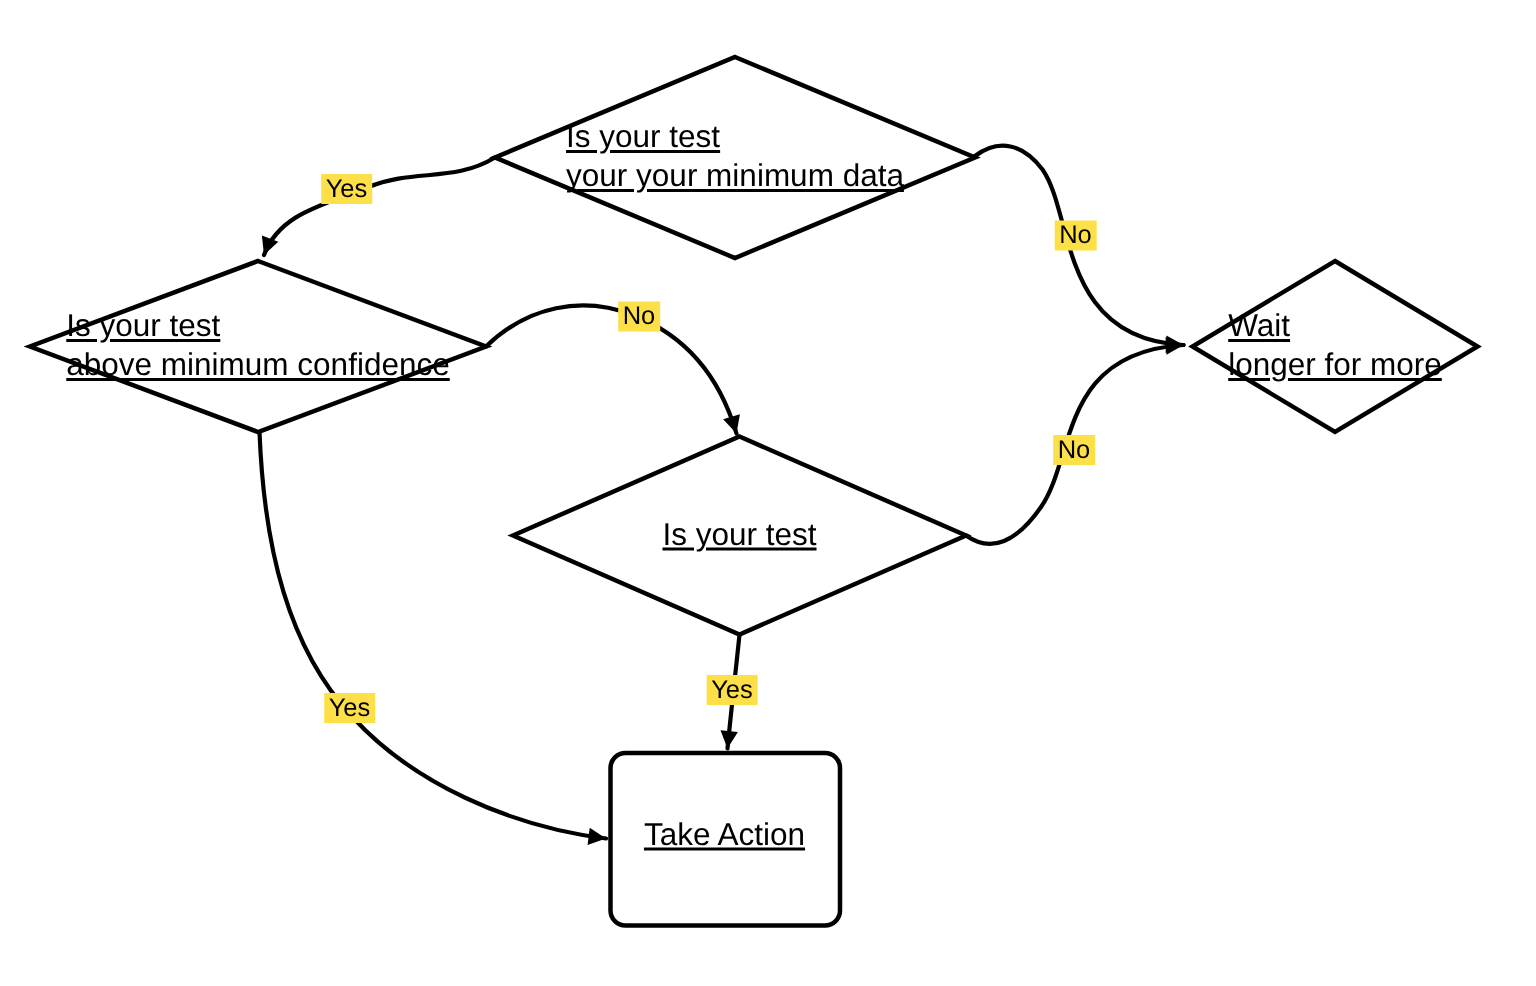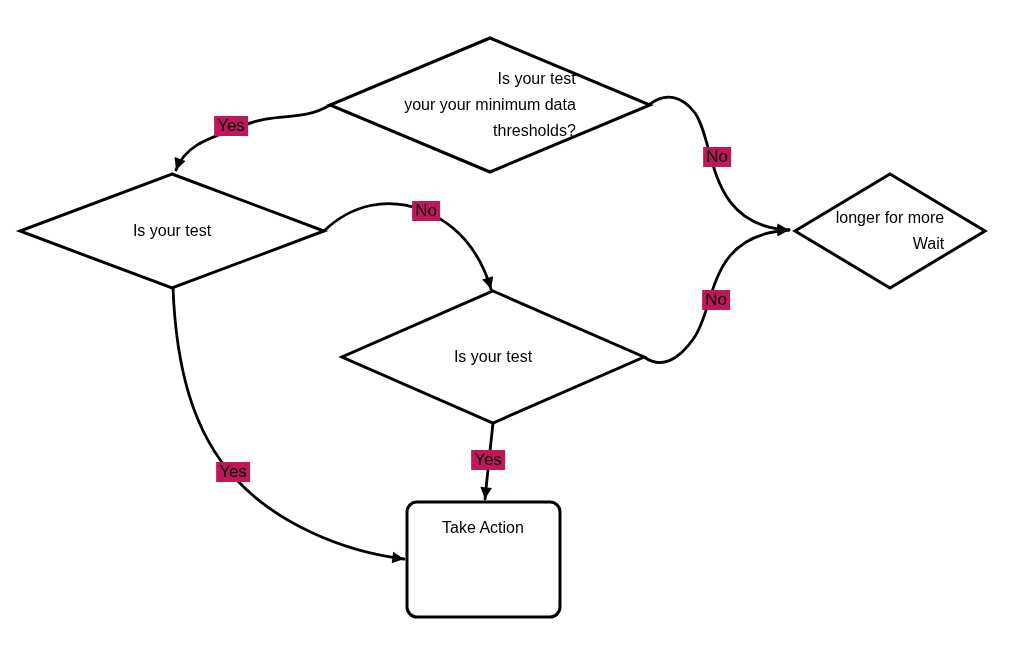--- a/index.html
+++ b/index.html
@@ -26,30 +26,31 @@
     stroke-width: 2.8;
     stroke-linecap: round;
   }
   .shape {
     stroke-width: 3;
     stroke-linejoin: miter;
   }
   .node-label {
     position: absolute;
     transform: translate(-50%, -50%);
-    text-align: right;
-    font-size: 16px;
+    text-align: left;
+    font-size: 21px;
     line-height: 26px;
     white-space: nowrap;
+    text-decoration: underline;
   }
   .node-label span { display: block; }
   .edge-label {
     position: absolute;
     transform: translate(-50%, -50%);
-    background: #be185d;
+    background: #fde047;
     padding: 0 3px;
     font-size: 17px;
     line-height: 20px;
     white-space: nowrap;
   }
 </style>
 </head>
 <body>
 
 <div class="canvas">
@@ -71,37 +72,37 @@
     <polygon class="shape" points="490,38 650,105 490,172 330,105" stroke="#000000" fill="#ffffff"></polygon>
     <polygon class="shape" points="172,174 324,231 172,288 20,231" stroke="#000000" fill="#ffffff"></polygon>
     <polygon class="shape" points="493,291 644,357 493,423 342,357" stroke="#000000" fill="#ffffff"></polygon>
     <polygon class="shape" points="890,174 985,231 890,288 795,231" stroke="#000000" fill="#ffffff"></polygon>
     <rect class="shape" x="407" y="502" width="153" height="115" rx="10" ry="10" stroke="#000000" fill="#ffffff"></rect>
   </svg>
 
   <div class="node-label" style="left:490px; top:105px;">
     <span>Is your test</span>
     <span>your your minimum data</span>
-    <span>thresholds?</span>
   </div>
 
   <div class="node-label" style="left:172px; top:231px;">
     <span>Is your test</span>
+    <span>above minimum confidence</span>
   </div>
 
   <div class="node-label" style="left:493px; top:357px;">
     <span>Is your test</span>
   </div>
 
   <div class="node-label" style="left:890px; top:231px;">
+    <span>Wait</span>
     <span>longer for more</span>
-    <span>Wait</span>
   </div>
 
-  <div class="node-label" style="left:483px; top:528px;">
+  <div class="node-label" style="left:483px; top:557px;">
     <span>Take Action</span>
   </div>
 
   <div class="edge-label" style="left:231px; top:126px;">Yes</div>
   <div class="edge-label" style="left:717px; top:157px;">No</div>
   <div class="edge-label" style="left:426px; top:211px;">No</div>
   <div class="edge-label" style="left:233px; top:472px;">Yes</div>
   <div class="edge-label" style="left:488px; top:460px;">Yes</div>
   <div class="edge-label" style="left:716px; top:300px;">No</div>
 

